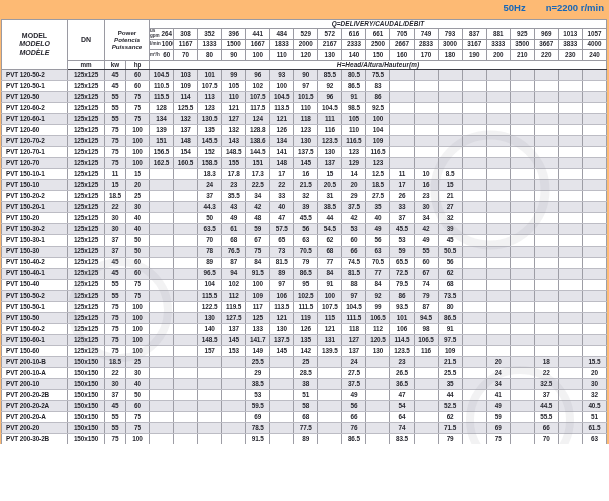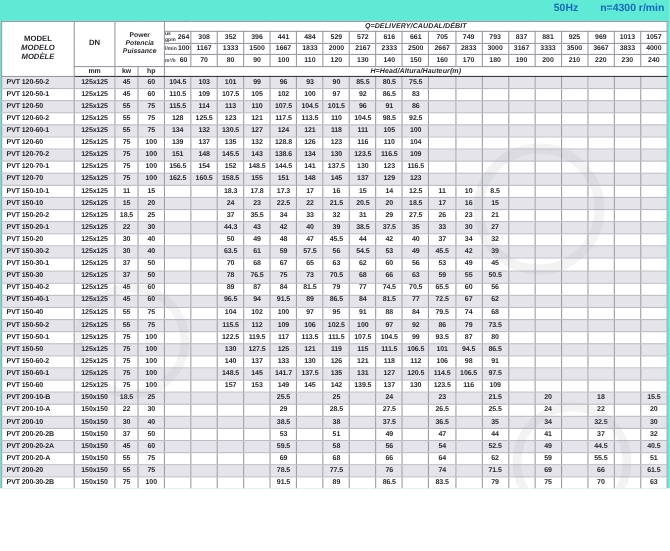--- a/index.html
+++ b/index.html
@@ -1,16 +1,16 @@
 <!DOCTYPE html>
 <html><head>
 <meta charset="utf-8">
 <style>
   html,body{margin:0;padding:0;background:#fff;}
-  .page{position:relative;width:609px;height:444px;background:#5eead4;overflow:hidden;
+  .page{position:relative;width:609px;height:444px;background:#fdba74;overflow:hidden;
         font-family:"Liberation Sans",sans-serif;-webkit-font-smoothing:antialiased;}
   .topbar{position:absolute;top:2px;right:5px;display:flex;gap:20px;
           font-size:9.5px;font-weight:bold;color:#1767b8;}
   table.pump{position:absolute;top:19px;left:1px;width:606px;border-collapse:collapse;
              table-layout:fixed;border:1.6px solid #3b3b43;background:#fff;}
   th,td{padding:0;margin:0;font-weight:bold;color:#27272f;text-align:center;
         overflow:hidden;white-space:nowrap;line-height:1;}
   thead th{border:1px solid #9a9aa2;font-size:6.3px;background:#fff;}
   thead tr.hr1 th{height:8px;}
   thead tr.unit-row th{height:9.6px;font-size:6.3px;}
@@ -32,21 +32,21 @@
   tbody tr.group-start td{border-top:1.6px solid #3b3b43;}
   .watermark{position:absolute;left:0;top:0;pointer-events:none;opacity:0.12;z-index:5;}
 </style>
 </head>
 <body>
 
 <div class="page">
 
   <div class="topbar">
     <span>50Hz</span>
-    <span>n=4300 r/min</span>
+    <span>n=2200 r/min</span>
   </div>
 
   <svg class="watermark" width="609" height="501">
     <circle cx="490" cy="190" r="55" fill="none" stroke="#9a9aa2" stroke-width="9"></circle>
     <circle cx="120" cy="310" r="48" fill="none" stroke="#9a9aa2" stroke-width="8"></circle>
     <circle cx="520" cy="420" r="50" fill="none" stroke="#9a9aa2" stroke-width="8"></circle>
   </svg>
 
   <table class="pump">
     <colgroup>

